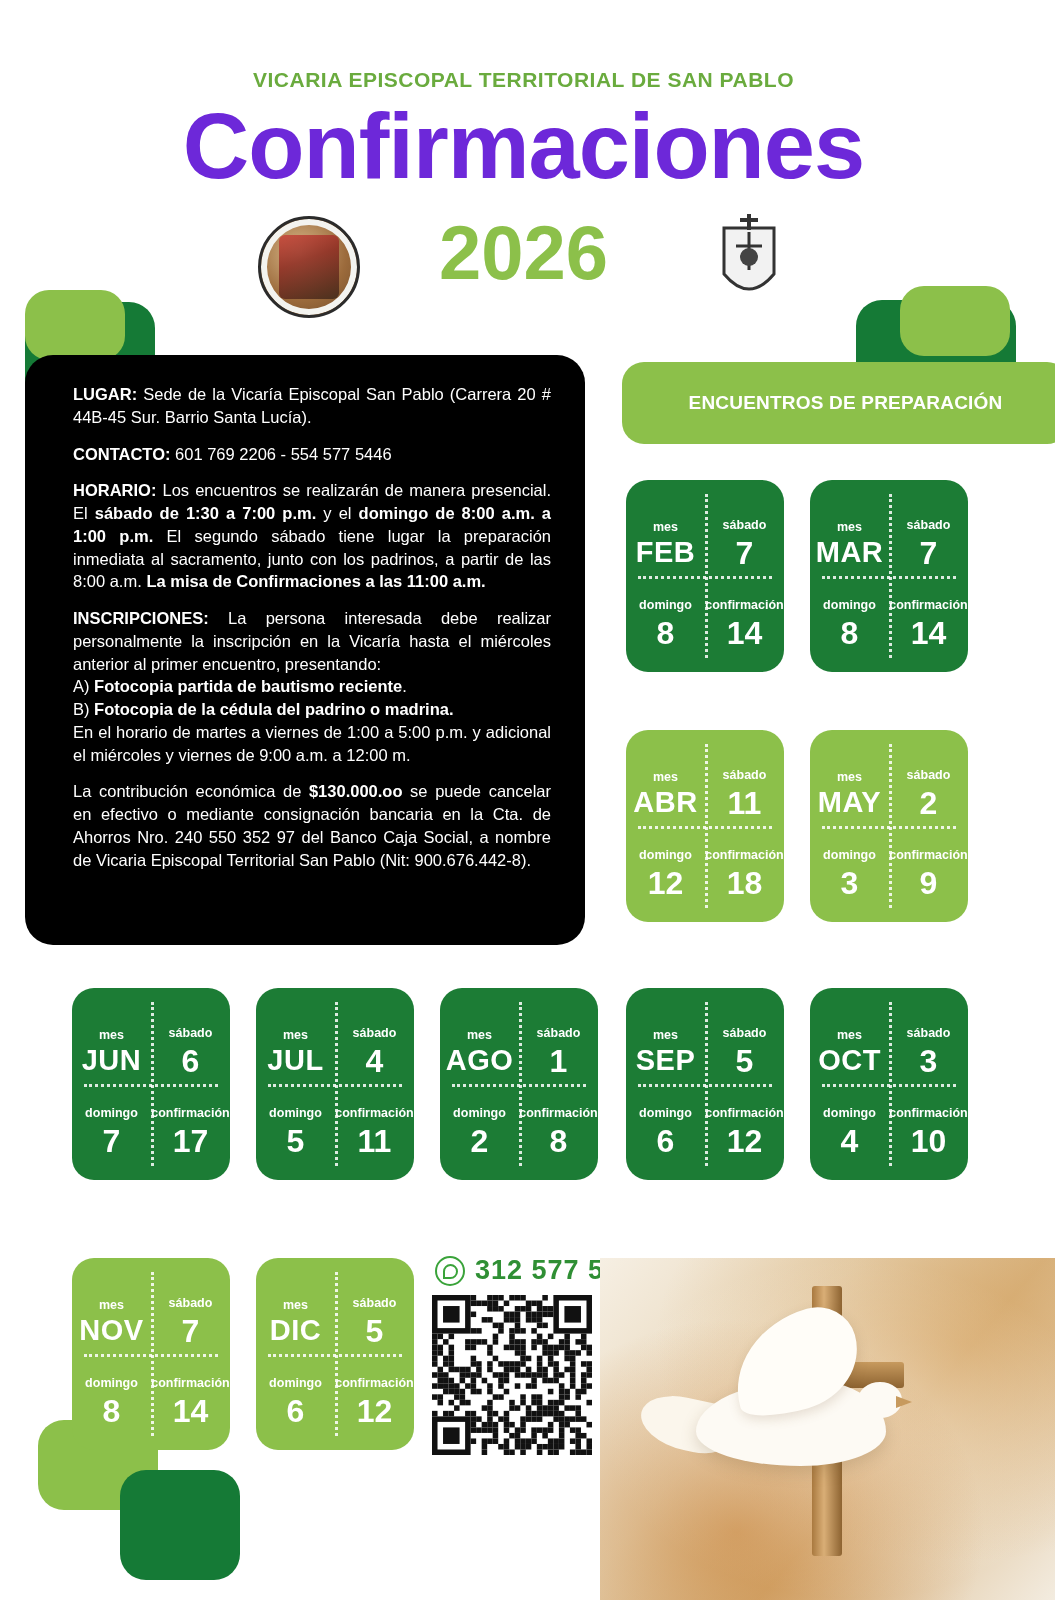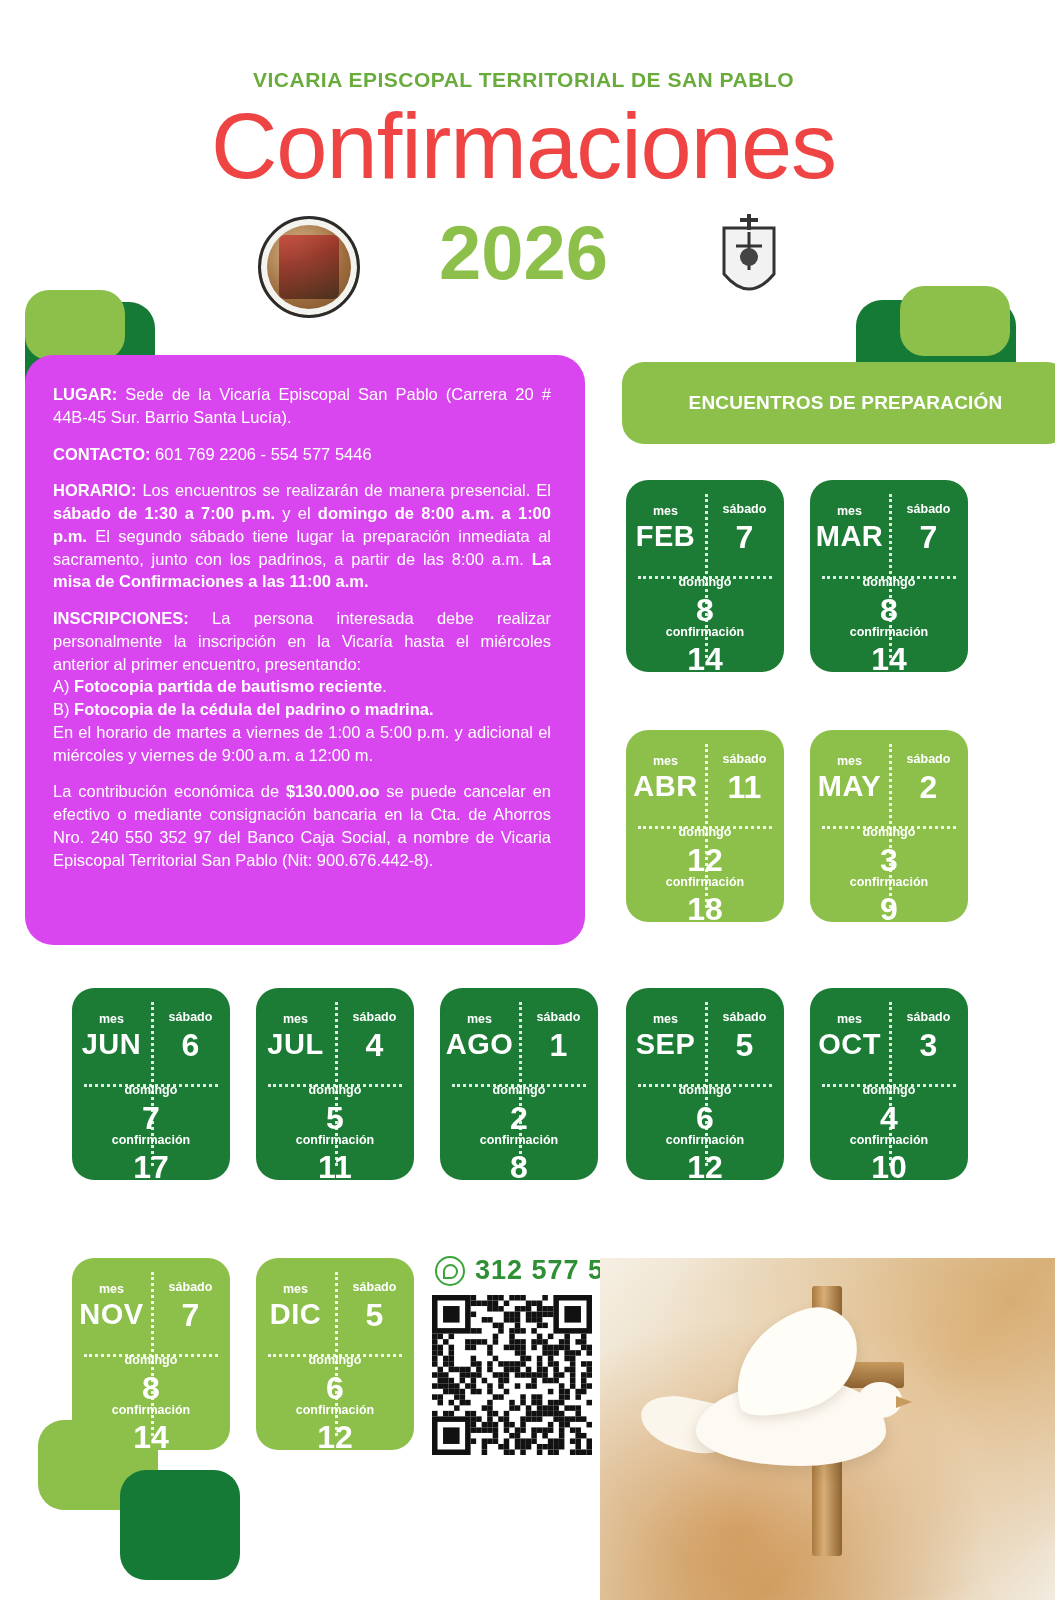--- a/index.html
+++ b/index.html
@@ -30,22 +30,22 @@
     font-size: 21px;
     font-weight: bold;
     letter-spacing: 0.5px;
     color: #6aab3e;
   }
   .title-main {
     position: absolute;
     top: 100px;
     left: 0; right: 0;
     font-size: 92px;
-    font-weight: normal;
-    color: #ef4444;
+    font-weight: bold;
+    color: #6d28d9;
     letter-spacing: -1px;
     line-height: 1;
   }
   .title-year {
     position: absolute;
     top: 215px;
     left: 0; right: 0;
     font-size: 76px;
     font-weight: bold;
     color: #8cc04a;
@@ -121,24 +121,24 @@
     border-radius: 26px;
   }
 
   
   .info-panel {
     position: absolute;
     left: 25px;
     top: 355px;
     width: 560px;
     height: 590px;
-    background: #d946ef;
+    background: #000000;
     border-radius: 28px;
     color: #ffffff;
-    padding: 28px 34px 20px 28px;
+    padding: 28px 34px 20px 48px;
     box-sizing: border-box;
   }
   .info-panel p {
     margin: 0 0 14px 0;
     font-size: 16.5px;
     line-height: 1.38;
     text-align: justify;
   }
   .info-panel b { font-weight: bold; }
 
@@ -174,22 +174,22 @@
   }
   .card.dark { background: #1c7c35; }
   .card.light { background: #8cc04a; }
 
   .card .row {
     position: absolute;
     left: 0; right: 0;
     height: 50%;
     display: flex;
   }
-  .card .row.top { top: 0; }
-  .card .row.bottom { top: 50%; flex-direction: column; }
+  .card .row.top { top: 16px; }
+  .card .row.bottom { top: 50%; }
 
   .card .cell {
     flex: 1;
     display: flex;
     flex-direction: column;
     align-items: center;
     justify-content: center;
   }
   .card .cell .lbl {
     font-size: 12.5px;

